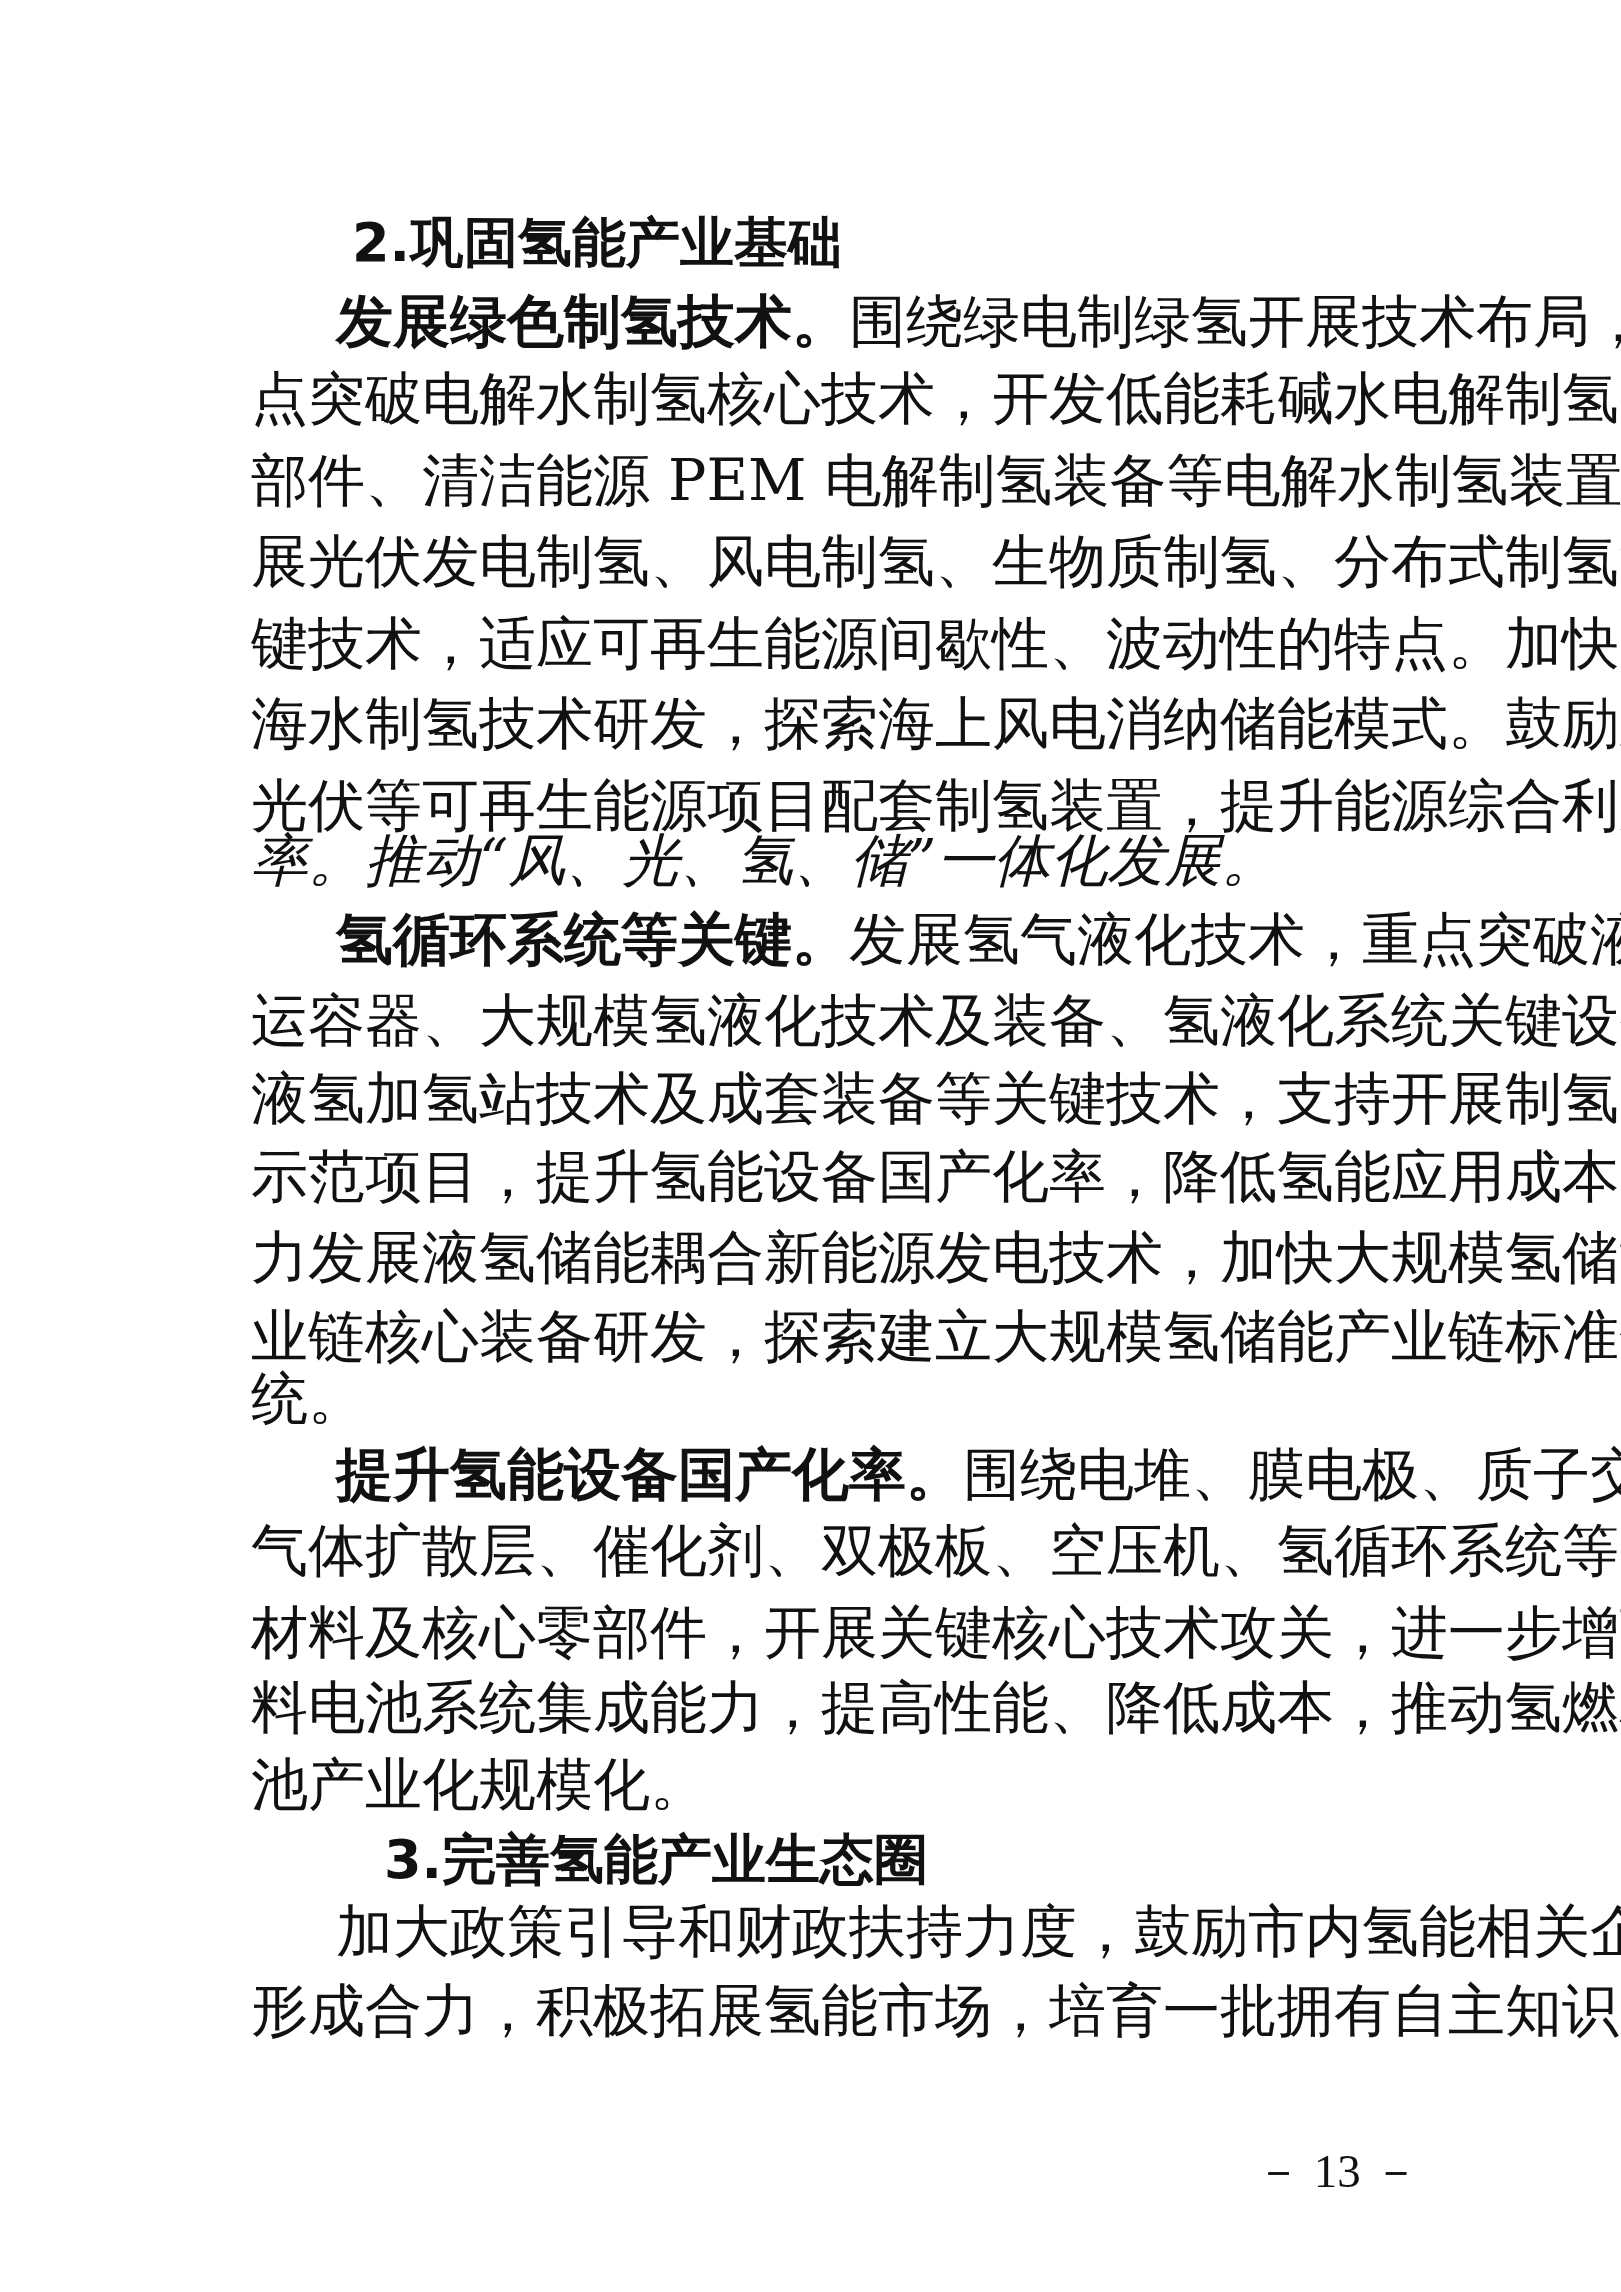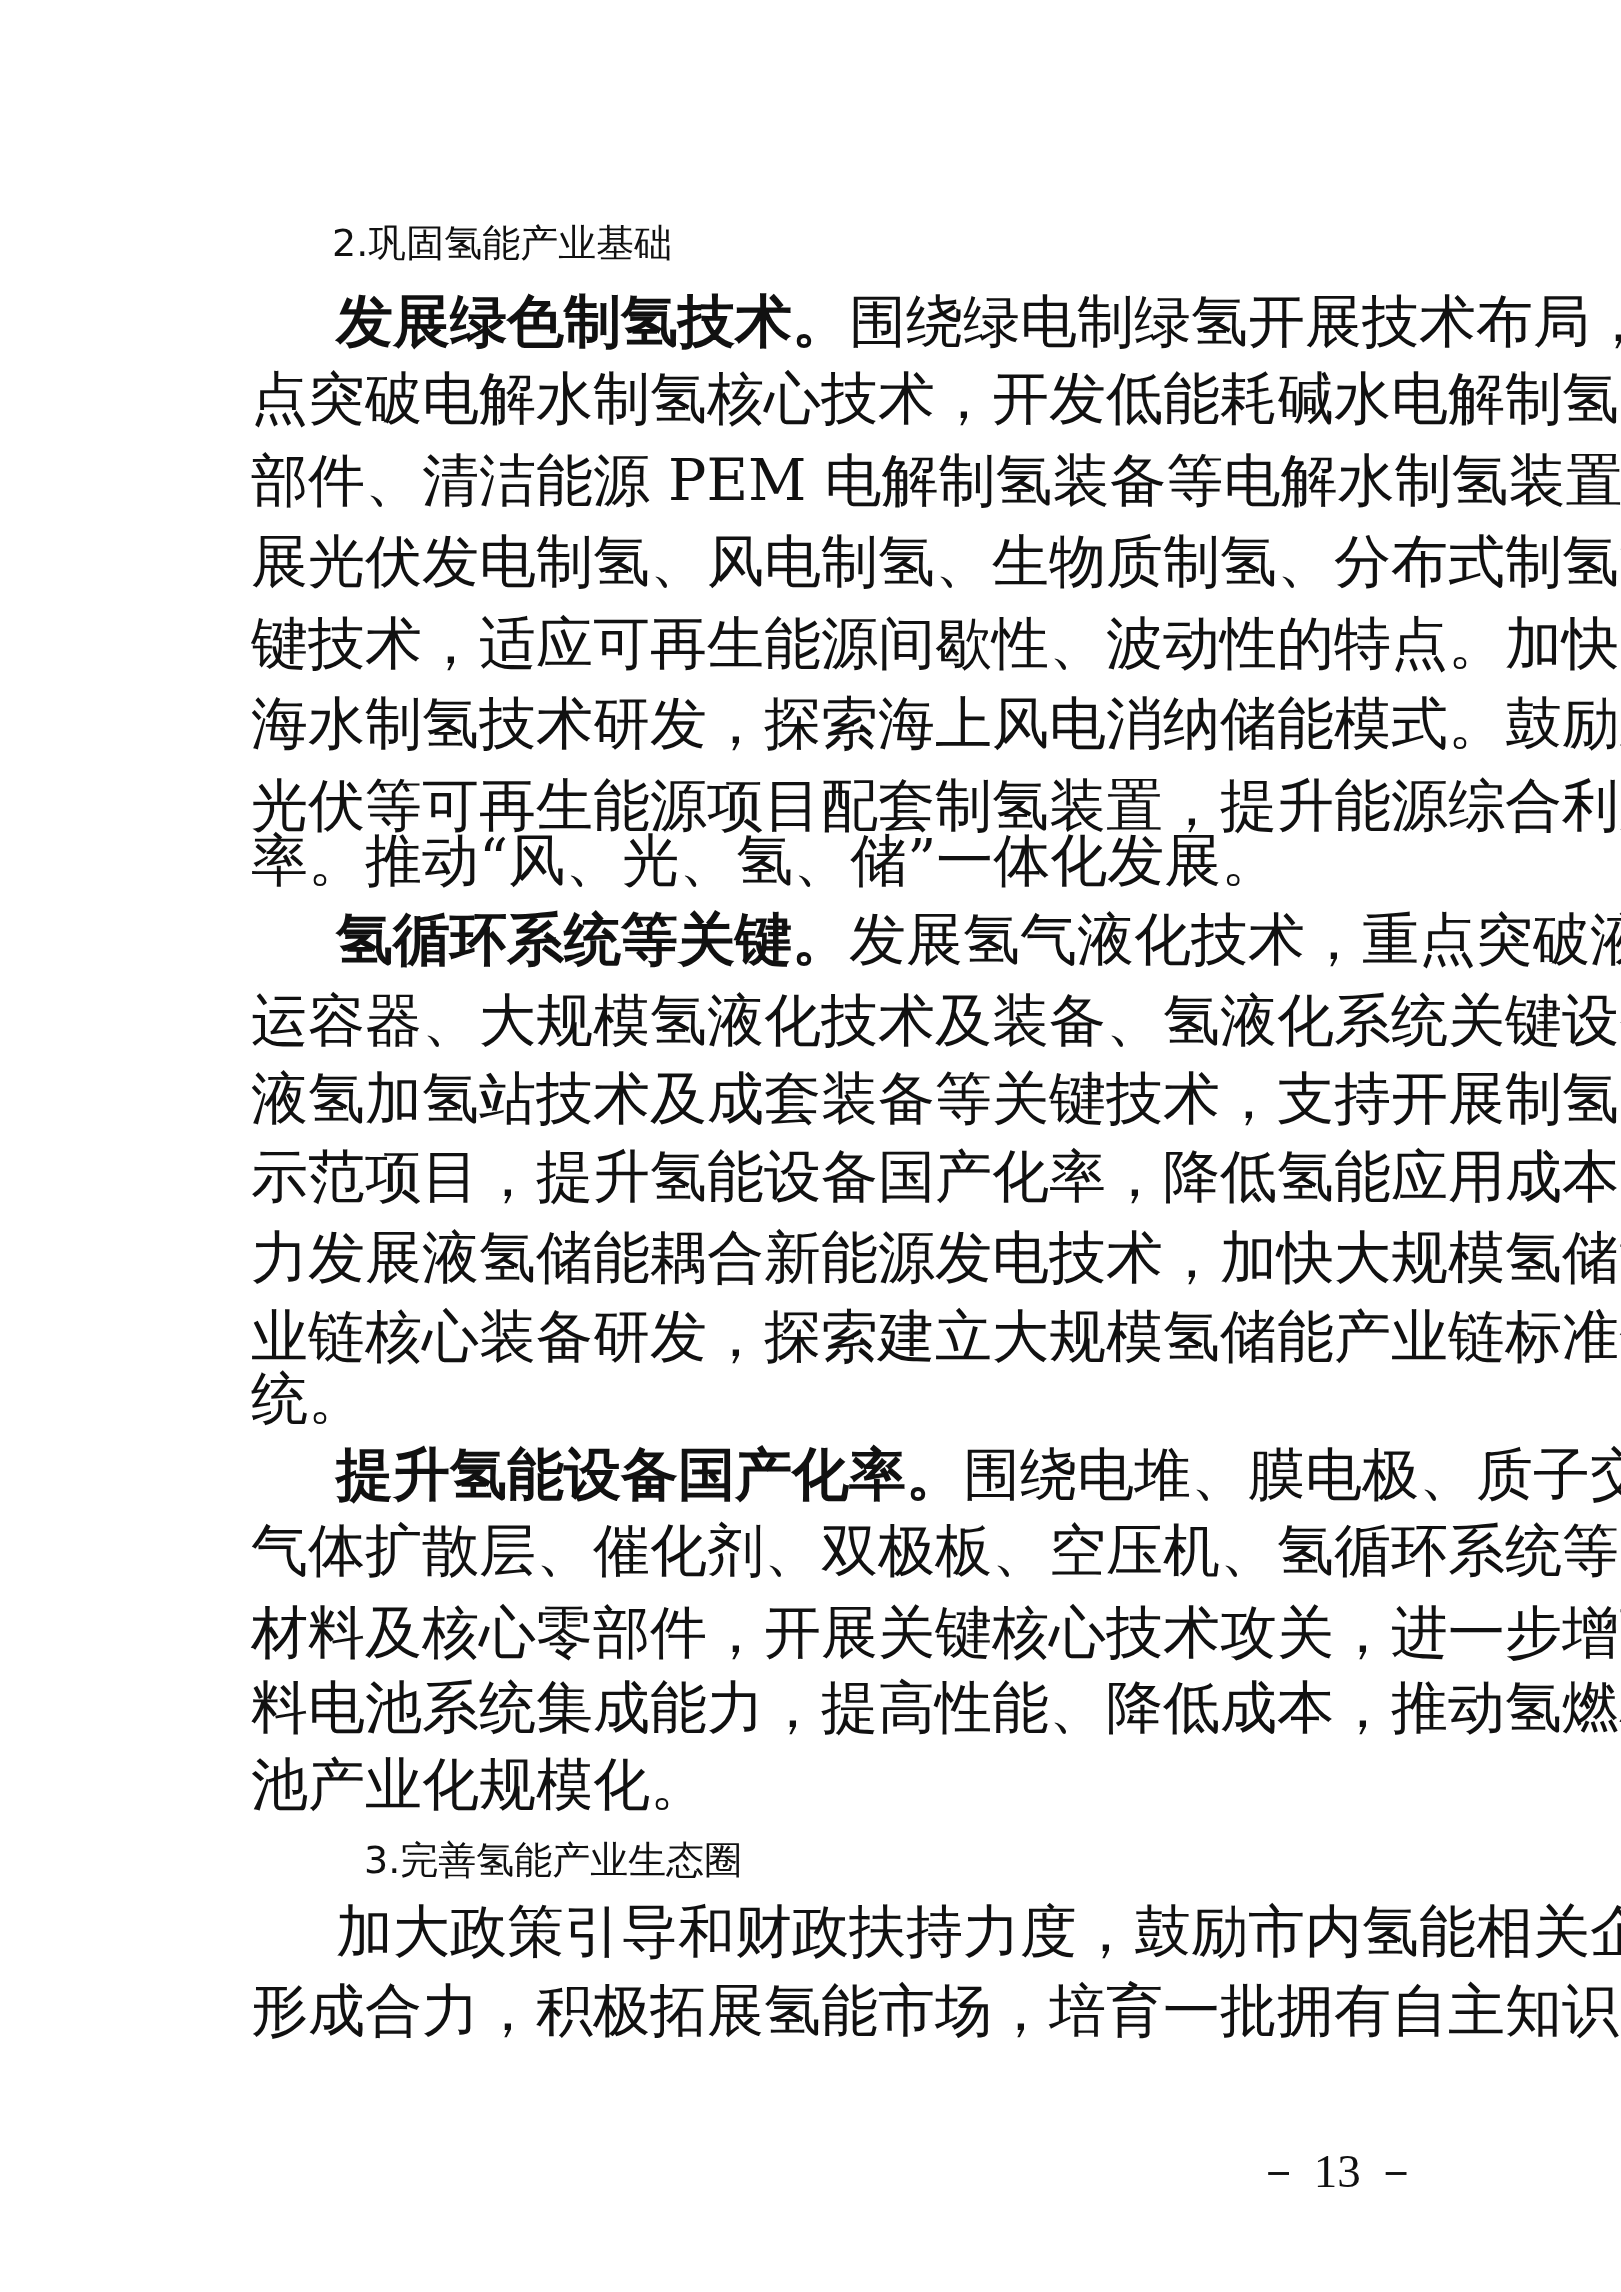--- a/index.html
+++ b/index.html
@@ -2,42 +2,42 @@
 <html><head>
 <meta charset="utf-8">
 <style>
   html, body { margin:0; padding:0; background:#ffffff; }
   body { width:1621px; height:2293px; position:relative; overflow:hidden;
          font-family: "DejaVu Serif", "Liberation Serif", serif; color:#111; }
   .line { position:absolute; left:251px; width:1135px; height:86px; line-height:86px;
           font-size:57px; white-space:nowrap; text-align:justify; text-align-last:justify; }
   .line.last { text-align-last:left; }
   .line.indent { left:336px; width:1050px; }
-  .h { position:absolute; left:332px; font-size:38px; line-height:86px; height:86px;
-       font-family: "DejaVu Sans", "Liberation Sans", sans-serif; font-weight:normal; white-space:nowrap; }
+  .h { position:absolute; left:352px; font-size:54px; line-height:86px; height:86px;
+       font-family: "DejaVu Sans", "Liberation Sans", sans-serif; font-weight:bold; white-space:nowrap; }
   b { font-family: Liberation Sans, sans-serif; font-weight:bold; }
   .pgnum { position:absolute; left:1255px; top:2147px; font-size:47px; line-height:49px;
            font-family: "Liberation Serif", serif; white-space:nowrap; }
 </style>
 </head>
 <body>
 
 <div class="h" style="top:200px;">2.巩固氢能产业基础</div>
 
 <div>
   <div class="line indent" style="top:278px;">
     <b>发展绿色制氢技术。</b><span>围绕绿电制绿氢开展技术布局，重</span>
   </div>
   <div class="line" style="top:355px;">点突破电解水制氢核心技术，开发低能耗碱水电解制氢关键</div>
   <div class="line" style="top:437px;">部件、清洁能源 PEM 电解制氢装备等电解水制氢装置。发</div>
   <div class="line" style="top:518px;">展光伏发电制氢、风电制氢、生物质制氢、分布式制氢等关</div>
   <div class="line" style="top:600px;">键技术，适应可再生能源间歇性、波动性的特点。加快风电</div>
   <div class="line" style="top:680px;">海水制氢技术研发，探索海上风电消纳储能模式。鼓励新建</div>
   <div class="line" style="top:762px;">光伏等可再生能源项目配套制氢装置，提升能源综合利用效</div>
-  <div class="line last" style="top:817px;">率。推动“风、光、氢、储”一体化发展。</div>
+  <div class="line last" style="top:817px;font-style:italic;">率。推动“风、光、氢、储”一体化发展。</div>
 </div>
 
 <div>
   <div class="line indent" style="top:896px;">
     <b>氢循环系统等关键。</b><span>发展氢气液化技术，重点突破液氢储</span>
   </div>
   <div class="line" style="top:977px;">运容器、大规模氢液化技术及装备、氢液化系统关键设备、</div>
   <div class="line" style="top:1055px;">液氢加氢站技术及成套装备等关键技术，支持开展制氢-液化</div>
   <div class="line" style="top:1133px;">示范项目，提升氢能设备国产化率，降低氢能应用成本。大</div>
   <div class="line" style="top:1214px;">力发展液氢储能耦合新能源发电技术，加快大规模氢储能产</div>

